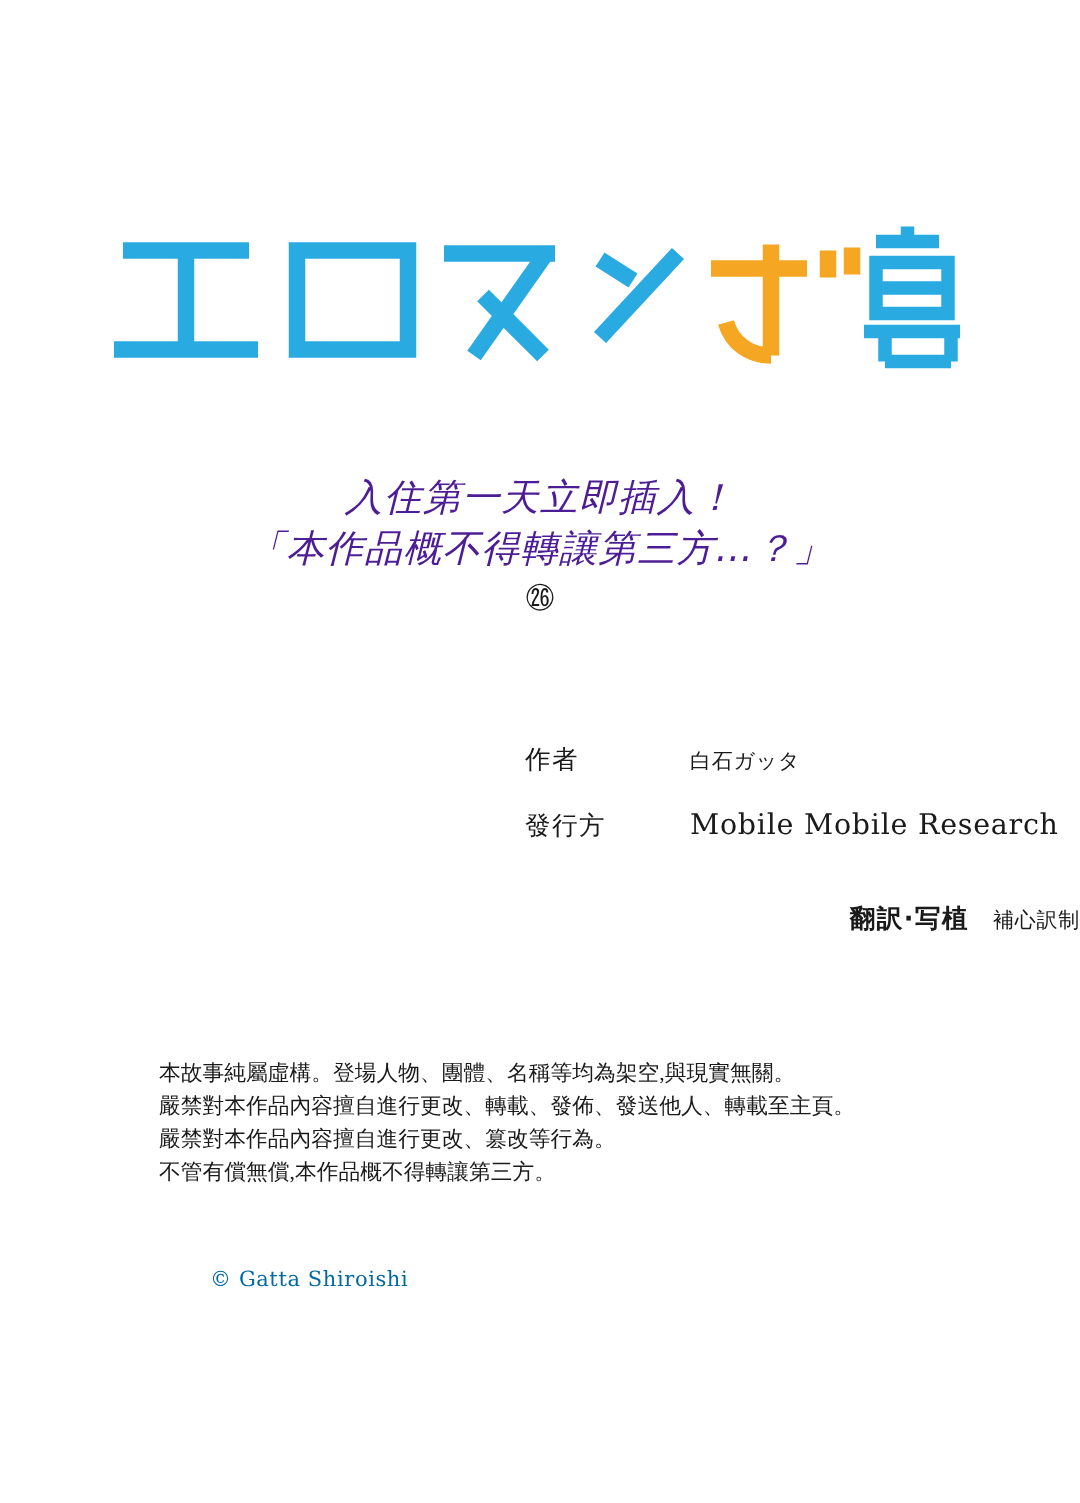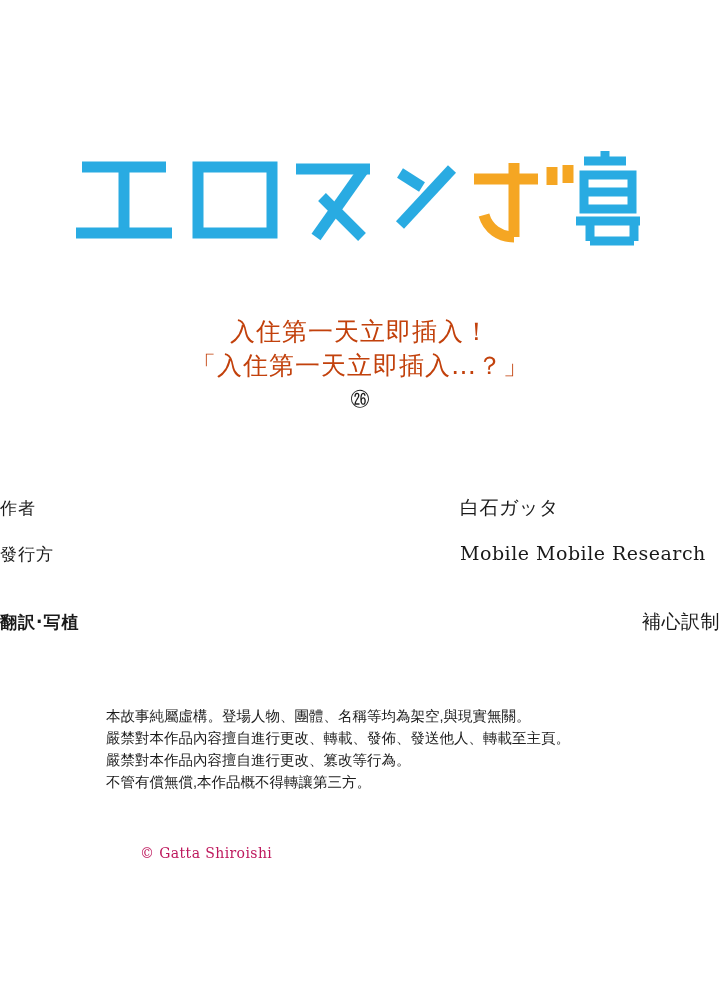--- a/index.html
+++ b/index.html
@@ -43,41 +43,42 @@
     top: 315px;
     left: 0;
     width: 720px;
     text-align: center;
   }
   .title-line {
     font-family: "DejaVu Sans", "Liberation Sans", sans-serif;
     font-size: 25px;
     line-height: 34px;
     letter-spacing: 1px;
-    color: #c2410c;
+    color: #4c1d95;
     white-space: nowrap;
+    font-style: italic;
   }
   .title-num {
     margin-top: 4px;
     font-family: "DejaVu Sans", "Liberation Sans", sans-serif;
     font-size: 19px;
     line-height: 24px;
     color: #1a1a1a;
   }
 
   
   .credits {
     position: absolute;
     top: 495px;
     left: 0;
     width: 720px;
   }
   .credit-row {
     display: flex;
-    justify-content: space-between;
+    justify-content: flex-end;
     align-items: baseline;
     margin-bottom: 21px;
   }
   .credit-label {
     font-family: "DejaVu Sans", "Liberation Sans", sans-serif;
     font-size: 17px;
     letter-spacing: 1px;
     color: #1a1a1a;
     width: 110px;
     text-align: left;
@@ -85,56 +86,56 @@
   .credit-value {
     font-family: "DejaVu Serif", "Liberation Serif", serif;
     font-size: 19px;
     letter-spacing: 0.5px;
     color: #1a1a1a;
     text-align: left;
     width: 260px;
   }
   .credit-value.jp {
     font-family: Liberation Mono, monospace;
-    font-size: 19px;
+    font-size: 14px;
   }
   .credit-row.tl .credit-label {
     width: auto;
     margin-right: 16px;
     font-weight: bold;
   }
   .credit-row.tl .credit-value {
     width: auto;
     margin-top: 22px;
   }
 
   
   .disclaimer {
     position: absolute;
     top: 705px;
     left: 106px;
     width: 540px;
   }
   .disclaimer-line {
-    font-family: Liberation Sans, sans-serif;
+    font-family: Liberation Serif, serif;
     font-size: 14.5px;
     line-height: 22px;
     color: #1a1a1a;
     white-space: nowrap;
   }
 
   
   .copyright {
     position: absolute;
     top: 845px;
     left: 140px;
     font-family: "DejaVu Serif", "Liberation Serif", serif;
     font-size: 14px;
     letter-spacing: 0.4px;
-    color: #be185d;
+    color: #0369a1;
   }
 </style>
 </head>
 <body>
 
 <div class="page">
 
   <div class="logo-wrap">
     <svg class="logo-svg" width="580" height="120" viewBox="0 0 580 120">
       <g fill="none" stroke="#29ABE2" stroke-width="11" stroke-linecap="butt" stroke-linejoin="miter">
@@ -169,21 +170,21 @@
         <path d="M506 76 H570"></path>
         <path d="M520 76 V96"></path>
         <path d="M520 96 H564"></path>
         <path d="M564 76 V96"></path>
       </g>
     </svg>
   </div>
 
   <div class="title-block">
     <div class="title-line">入住第一天立即插入！</div>
-    <div class="title-line">「入住第一天立即插入…？」</div>
+    <div class="title-line">「本作品概不得轉讓第三方…？」</div>
     <div class="title-num">㉖</div>
   </div>
 
   <div class="credits">
     <div class="credit-row">
       <div class="credit-label">作者</div>
       <div class="credit-value jp">白石ガッタ</div>
     </div>
     <div class="credit-row">
       <div class="credit-label">發行方</div>

